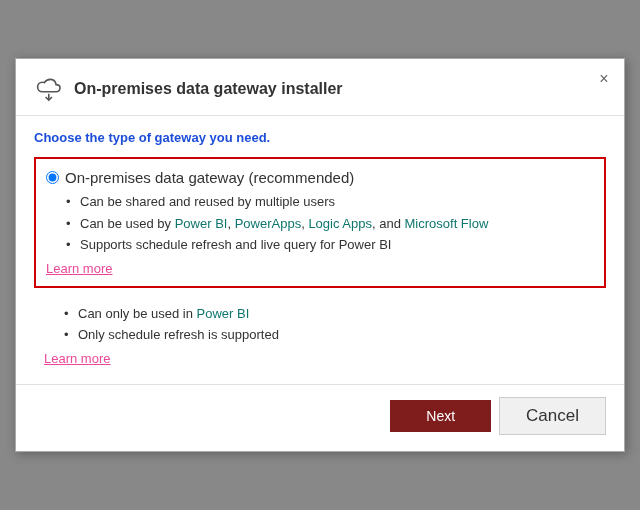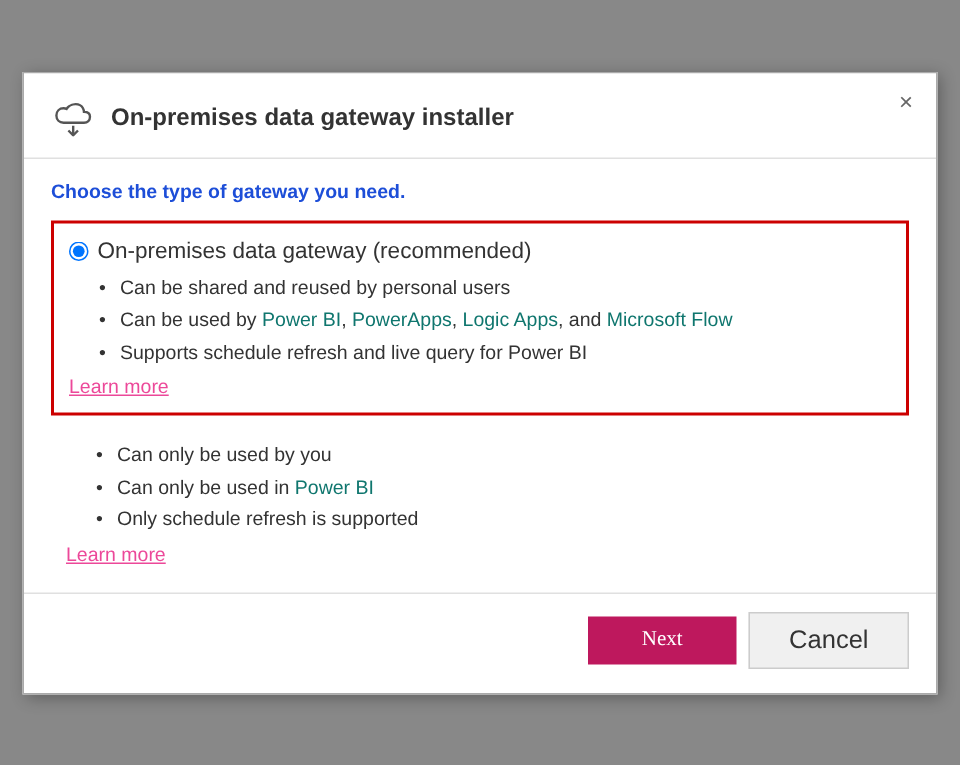--- a/index.html
+++ b/index.html
@@ -137,27 +137,27 @@
     .dialog-footer {
       display: flex;
       justify-content: flex-end;
       align-items: center;
       padding: 12px 18px 16px 18px;
       gap: 8px;
       border-top: 1px solid #e0e0e0;
     }
 
     .btn-next {
-      background: #be185d;
+      background: #7f1d1d;
       color: #fff;
       border: none;
       padding: 8px 36px;
       font-size: 14px;
       cursor: pointer;
-      font-family: Liberation Serif, serif;
+      font-family: Liberation Sans, sans-serif;
     }
 
     .btn-cancel {
       background: #f0f0f0;
       color: #333;
       border: 1px solid #ccc;
       padding: 8px 26px;
       font-size: 17px;
       cursor: pointer;
       font-family: inherit;
@@ -184,32 +184,31 @@
 
   <div class="dialog-body">
     <div class="subtitle">Choose the type of gateway you need.</div>
 
     <div class="option-box">
       <label class="radio-label">
         <input type="radio" name="gateway-type" checked="" style="">
         <span class="radio-text">On-premises data gateway (recommended)</span>
       </label>
       <ul class="bullet-list">
-        <li>Can be shared and reused by personal users</li>
+        <li>Can be shared and reused by multiple users</li>
         <li>
           Can be used by <span class="highlight-blue">Power BI</span>, <span class="highlight-blue">PowerApps</span>, <span class="highlight-blue">Logic Apps</span>, and <span class="highlight-blue">Microsoft Flow</span>
         </li>
         <li>Supports schedule refresh and live query for Power BI</li>
       </ul>
       <a class="link-blue">Learn more</a>
     </div>
 
     <div class="option-box-plain">
       <ul class="bullet-list">
-        <li>Can only be used by you</li>
         <li>
           Can only be used in <span class="highlight-blue">Power BI</span>
         </li>
         <li>Only schedule refresh is supported</li>
       </ul>
       <a class="link-blue">Learn more</a>
     </div>
   </div>
 
   <div class="dialog-footer">

